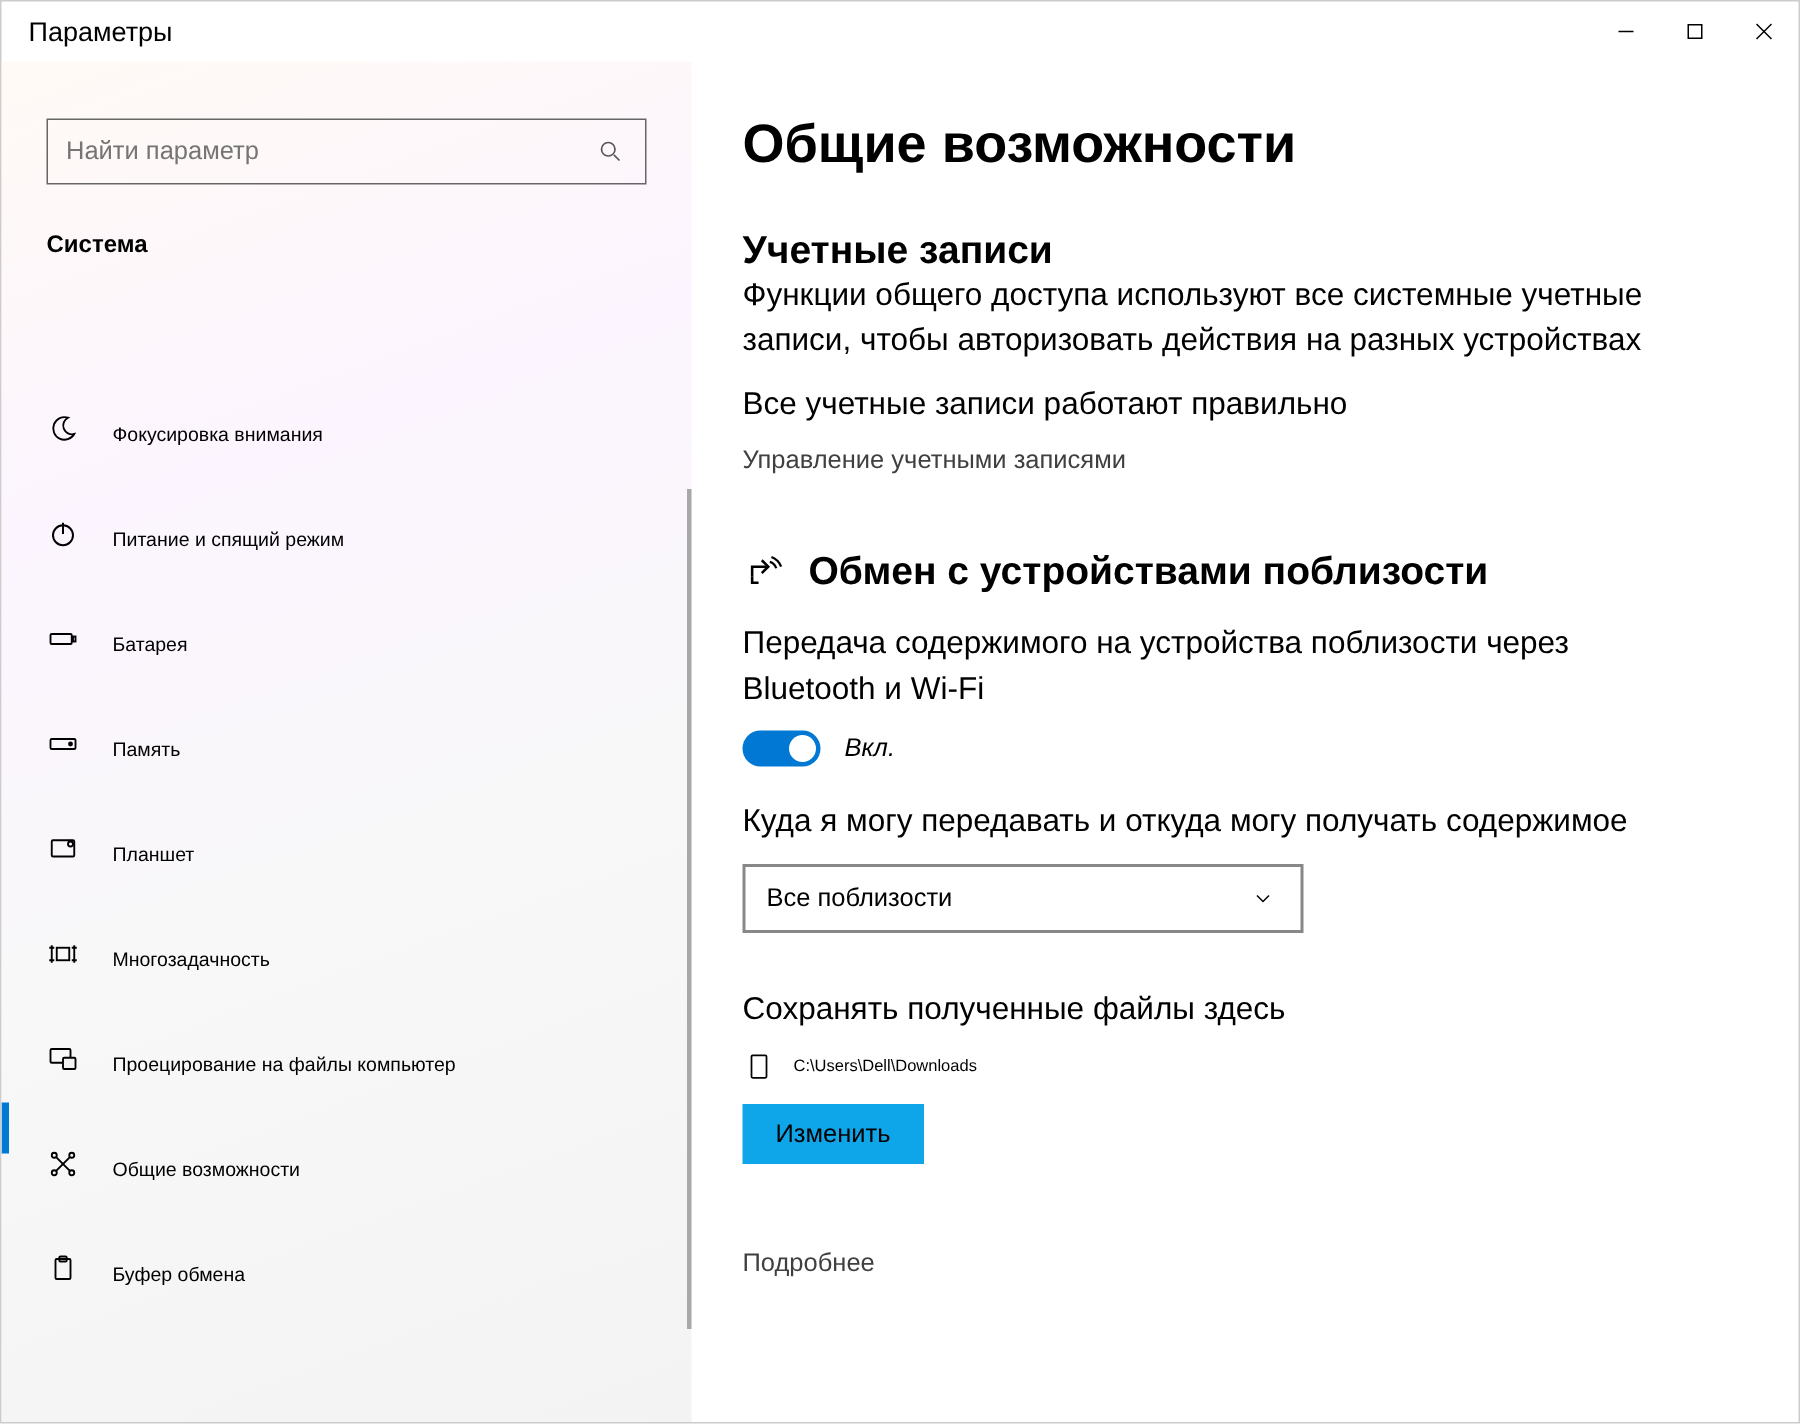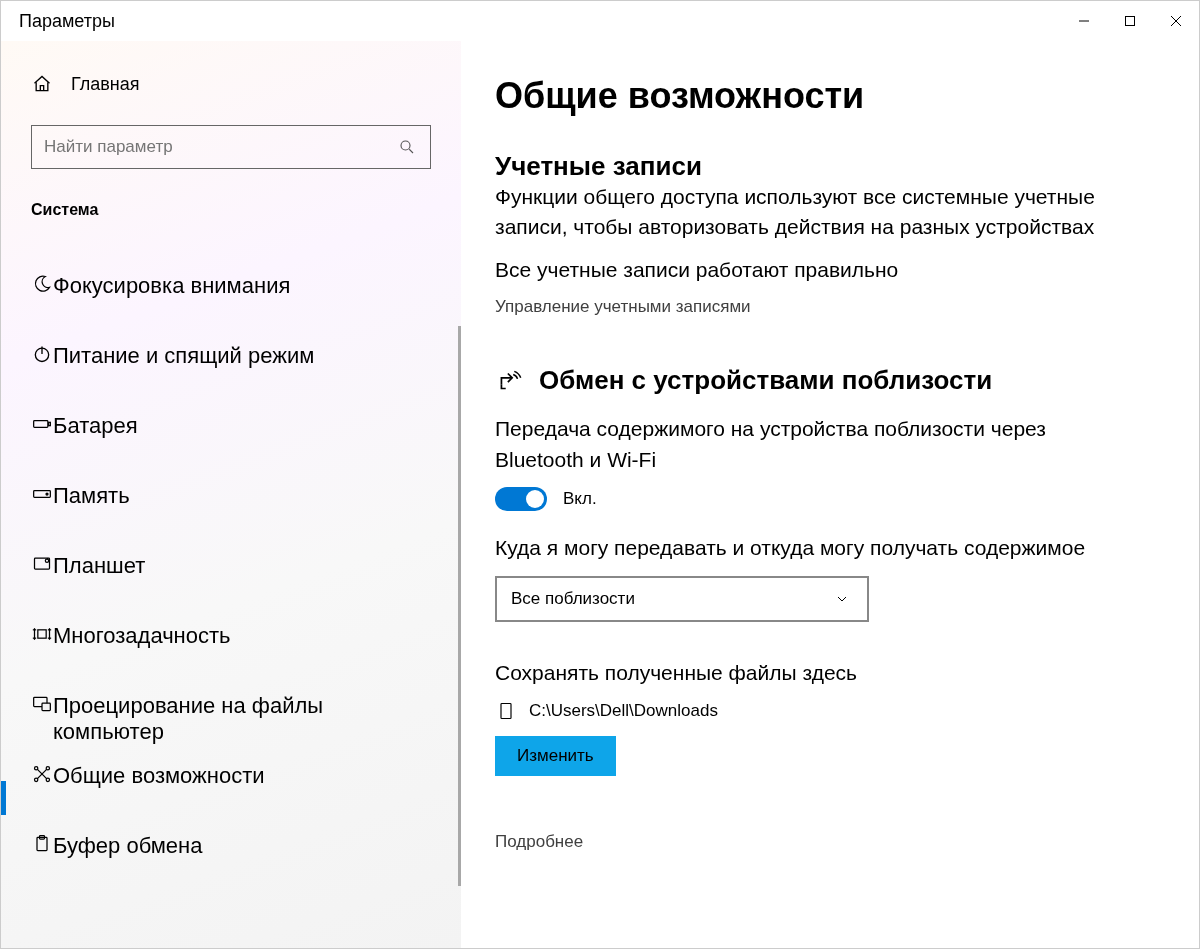--- a/index.html
+++ b/index.html
@@ -11,36 +11,36 @@
 .winbtn svg { width: 12px; height: 12px; }
 .body-split { display: flex; height: calc(949px - 40px); }
 .sidebar { width: 460px; height: 100%; padding-top: 20px; position: relative; background: linear-gradient(160deg, rgba(255,250,245,1) 0%, rgba(252,245,255,1) 30%, rgba(248,248,248,1) 60%, #f3f3f3 100%); }
 .home-row { display: flex; align-items: center; padding: 12px 30px 12px 30px; gap: 18px; }
 .home-label { font-size: 18px; }
 .searchbox { margin: 18px 30px 18px 30px; height: 44px; border: 1px solid #666; display: flex; align-items: center; padding: 0 12px 0 12px; background: transparent; }
 .searchbox input { flex: 1; border: none; outline: none; background: transparent; font-size: 17px; color: #333; }
 .cat-label { padding: 14px 30px 10px 30px; font-size: 16px; font-weight: 600; }
 .sidebar-scroller { position: absolute; right: 0; top: 285px; width: 3px; height: 560px; background: #a8a8a8; }
 .nav-list { margin-top: 44px; }
-.nav-item { display: flex; align-items: flex-start; padding: 0 30px; height: 70px; font-size: 22px; cursor: default; position: relative; }
+.nav-item { display: flex; align-items: flex-end; padding: 0 30px; height: 70px; gap: 22px; font-size: 13px; cursor: default; position: relative; }
 .nav-item.active::before { content: ""; position: absolute; left: 0; top: 50%; transform: translateY(-50%); width: 5px; height: 34px; background: #0078d4; }
 .icon { width: 22px; height: 22px; display: inline-flex; align-items: center; justify-content: center; flex-shrink: 0; }
 .main { flex: 1; padding: 34px 40px 20px 34px; overflow: hidden; }
 .page-title { font-size: 36px; font-weight: 600; margin-bottom: 34px; }
 .section-h { font-size: 26px; font-weight: 700; margin-bottom: 0; }
 .ptext { font-size: 21px; line-height: 1.45; color: #000; margin-bottom: 12px; max-width: 640px; }
 .link { color: #404040; font-size: 17px; cursor: pointer; }
 .section-gap { height: 48px; }
 .nearby-h { display: flex; align-items: center; gap: 14px; font-size: 26px; font-weight: 600; margin-bottom: 18px; }
 .toggle-row { display: flex; align-items: center; gap: 16px; margin: 6px 0 22px 0; }
 .toggle { width: 52px; height: 24px; border-radius: 12px; background: #0078d4; position: relative; }
 .toggle::after { content: ""; position: absolute; right: 3px; top: 3px; width: 18px; height: 18px; border-radius: 50%; background: #fff; }
-.toggle-label { font-size: 17px; }
+.toggle-label { font-size: 17px; font-style: italic; }
 .combo { margin-top: 8px; width: 374px; height: 46px; border: 2px solid #888; display: flex; align-items: center; justify-content: space-between; padding: 0 14px; font-size: 17px; }
-.folder-row { display: flex; align-items: center; gap: 12px; font-size: 17px; margin-top: 10px; }
+.folder-row { display: flex; align-items: center; gap: 12px; font-size: 11px; margin-top: 10px; }
 .btn { display: inline-flex; align-items: center; justify-content: center; background: #0ea5e9; border: none; padding: 10px 22px; font-size: 17px; margin-top: 14px; cursor: pointer; }
 .spacer-sm { height: 20px; }
 .spacer-md { height: 36px; }
 </style>
 </head>
 <body>
 
 <div class="titlebar">
   <span class="titlebar-title">Параметры</span>
   <div class="window-controls">
@@ -58,30 +58,20 @@
       <svg viewBox="0 0 12 12">
           <line x1="1" y1="1" x2="11" y2="11" stroke="#000" stroke-width="1"></line>
           <line x1="11" y1="1" x2="1" y2="11" stroke="#000" stroke-width="1"></line>
         </svg>
     </div>
   </div>
 </div>
 
 <div class="body-split">
   <div class="sidebar">
-    <div class="home-row">
-      <span class="icon">
-        <svg viewBox="0 0 24 24" width="20" height="20" fill="none" stroke="#000" stroke-width="1.6">
-            <path d="M3 11 L12 3 L21 11"></path>
-            <path d="M5 10 V20 H19 V10"></path>
-            <path d="M10 20 V14 H14 V20"></path>
-          </svg>
-      </span>
-      <span class="home-label">Главная</span>
-    </div>
 
     <div class="searchbox">
       <input type="text" placeholder="Найти параметр" style="">
       <span class="icon">
         <svg viewBox="0 0 24 24" width="18" height="18" fill="none" stroke="#555" stroke-width="1.5">
             <circle cx="10" cy="10" r="6"></circle>
             <line x1="15" y1="15" x2="20" y2="20"></line>
           </svg>
       </span>
     </div>

